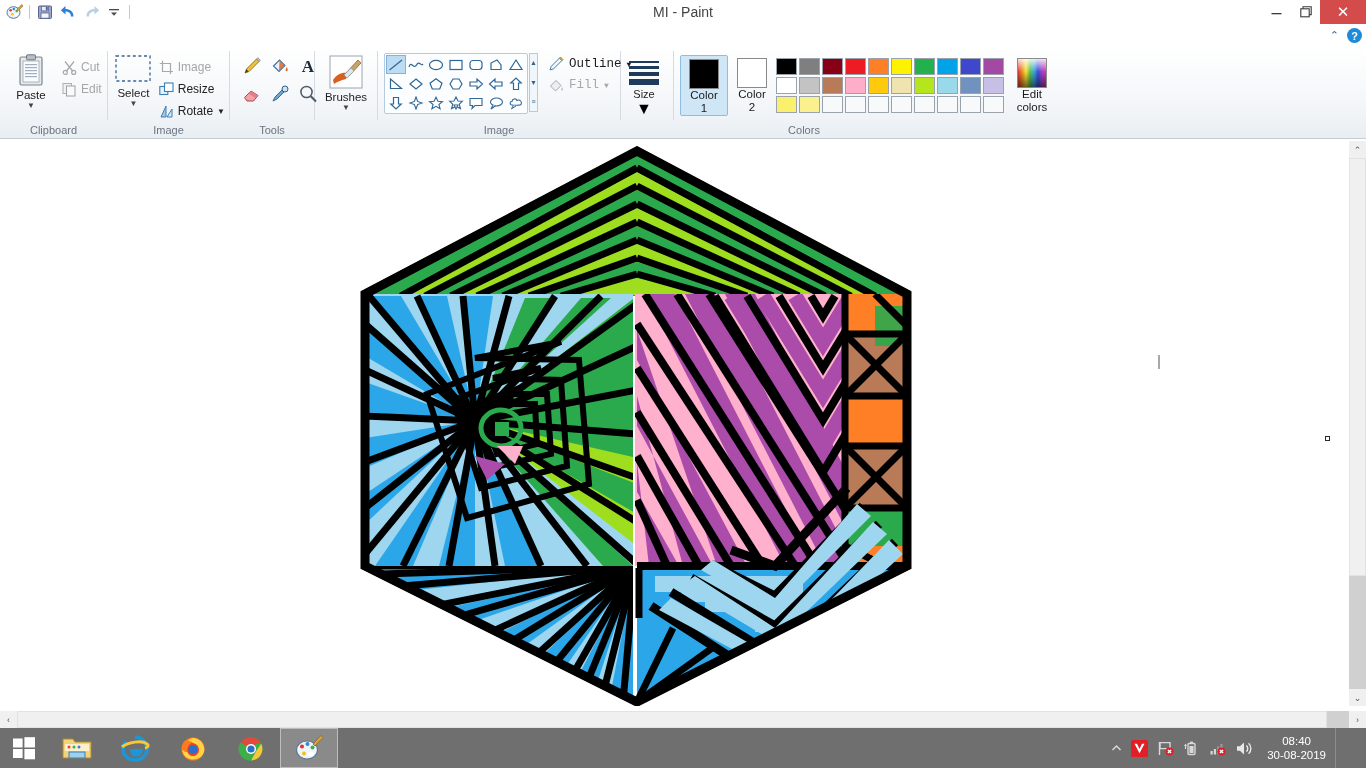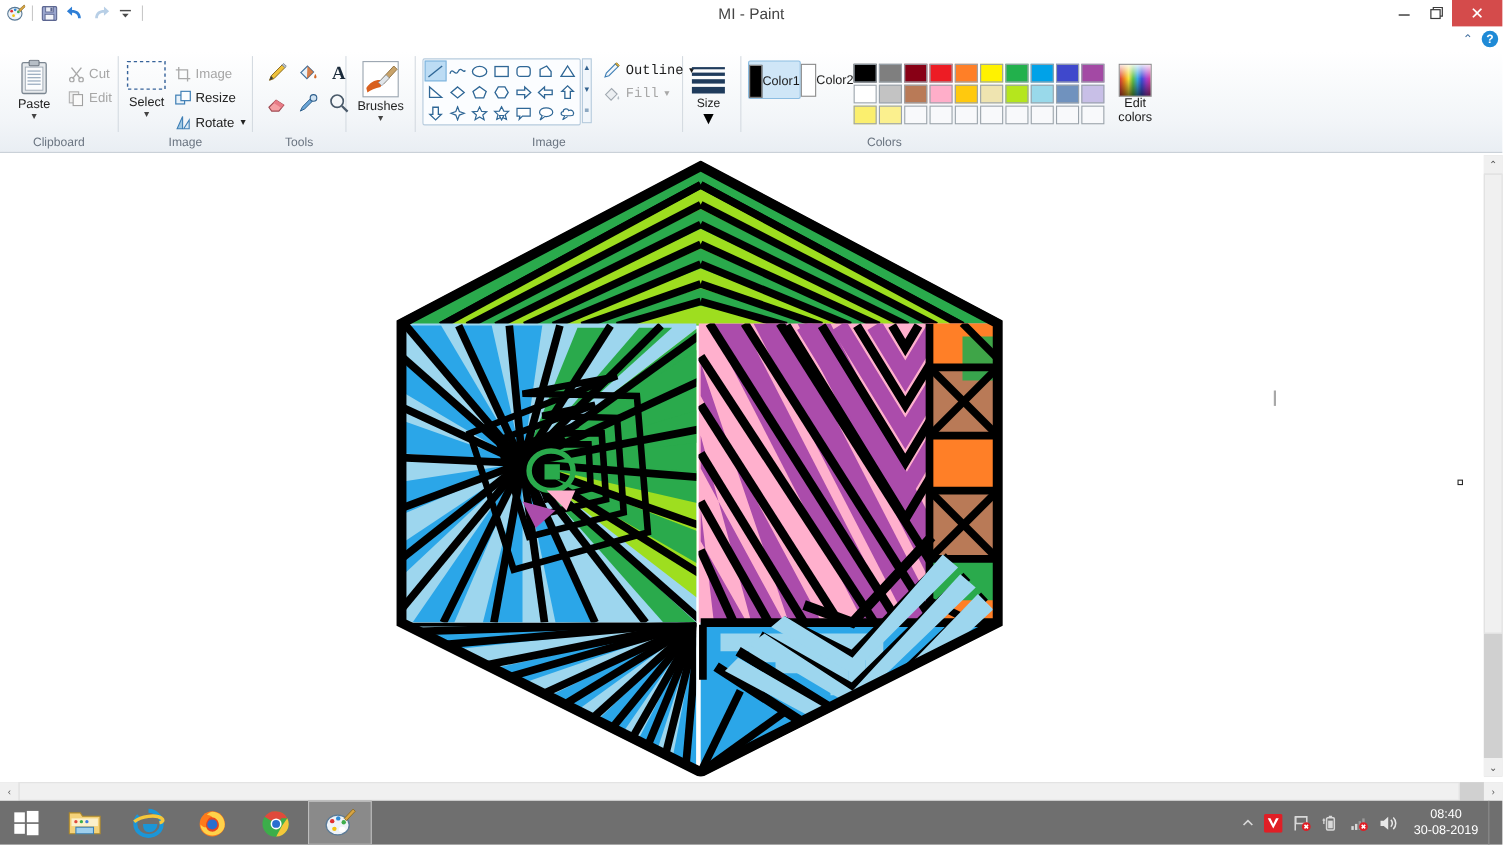--- a/index.html
+++ b/index.html
@@ -112,21 +112,21 @@
   .of-row { display: flex; align-items: center; gap: 5px; font-size: 12.5px; color: #1d1d1d; font-family: Liberation Mono, monospace; }
   .of-row.dim { color: #a8a8a8; }
   .caret-s { font-size: 8px; }
 
   
   .size-btn { display: flex; flex-direction: column; align-items: center; width: 46px; padding-top: 4px; }
   .size-lines { display: flex; flex-direction: column; gap: 3px; align-items: center; margin-bottom: 3px; }
   .size-lines i { display: block; background: #1f3b5c; width: 30px; }
 
   
-  .color-btn { display: flex; flex-direction: row; align-items: center; width: 48px; padding-top: 3px; }
+  .color-btn { display: flex; flex-direction: column; align-items: center; width: 48px; padding-top: 3px; }
   .color-btn.active { background: #cfe6f7; border: 1px solid #8cbde2; border-radius: 2px; }
   .color-swatch-lg { width: 30px; height: 30px; border: 1px solid #8a8a8a; }
   .color-btn .cl { font-size: 11.5px; color: #1a1a1a; line-height: 13px; text-align: center; }
   .palette { display: grid; grid-template-columns: repeat(10, 23px); grid-template-rows: repeat(3, 19px); padding-top: 3px; }
   .sw { width: 21px; height: 17px; border: 1px solid #9aa3ab; }
   .edit-colors { display: flex; flex-direction: column; align-items: center; width: 52px; padding-top: 3px; }
   .edit-colors .ec-label { font-size: 11.5px; color: #1a1a1a; line-height: 13px; text-align: center; }
   .rainbow { width: 30px; height: 30px; border: 1px solid #8a8a8a;
     background: linear-gradient(90deg,#d63b3b,#f08a1e,#f5e23b,#5fc04a,#3ba9e0,#3d4fd6,#a23fd0,#d63b9c);
     position: relative; }
@@ -172,21 +172,21 @@
   
   .taskbar {
     position: absolute; left: 0; bottom: 0; width: 1366px; height: 40px;
     background: #6f6f6f;
     display: flex; align-items: center;
   }
   .start-btn { width: 48px; height: 40px; display:flex; align-items:center; justify-content:center; }
   .tb-apps { display: flex; align-items: center; height: 40px; gap: 0px; }
   .tb-app { width: 58px; height: 40px; display:flex; align-items:center; justify-content:center; }
   .tb-app.active { background: #8a8a8a; border: 1px solid #bdbdbd; }
-  .tray { margin-left: auto; display: flex; align-items: center; height: 40px; padding-right: 6px; gap: 9px; }
+  .tray { margin-left: auto; display: flex; align-items: center; height: 40px; padding-right: 24px; gap: 9px; }
   .tray-icon { display:flex; align-items:center; justify-content:center; }
   .clock { color: #fff; font-size: 11.5px; text-align: center; line-height: 14px; padding-left: 4px; }
   .showdesk { width: 7px; height: 40px; border-left: 1px solid #8d8d8d; }
 
   svg { display: block; }
 </style>
 </head>
 <body>
 
 <div id="app">

